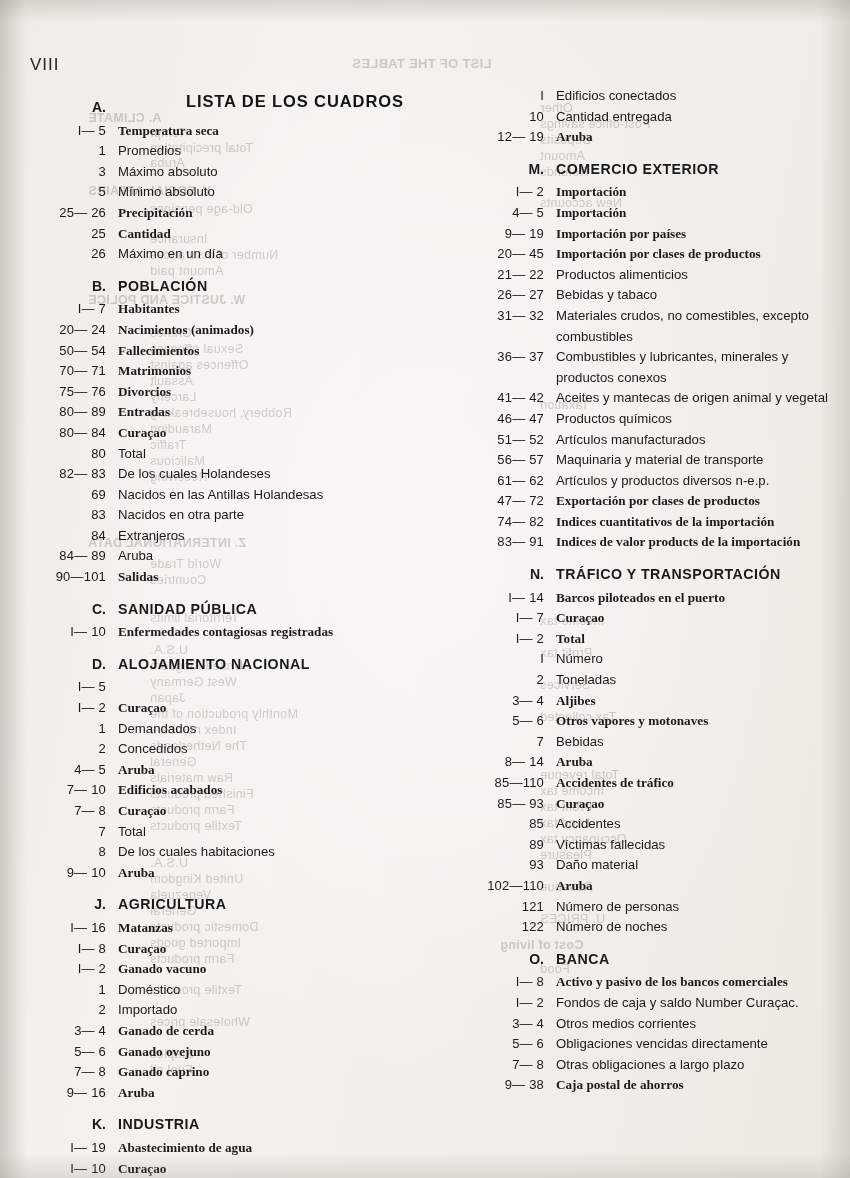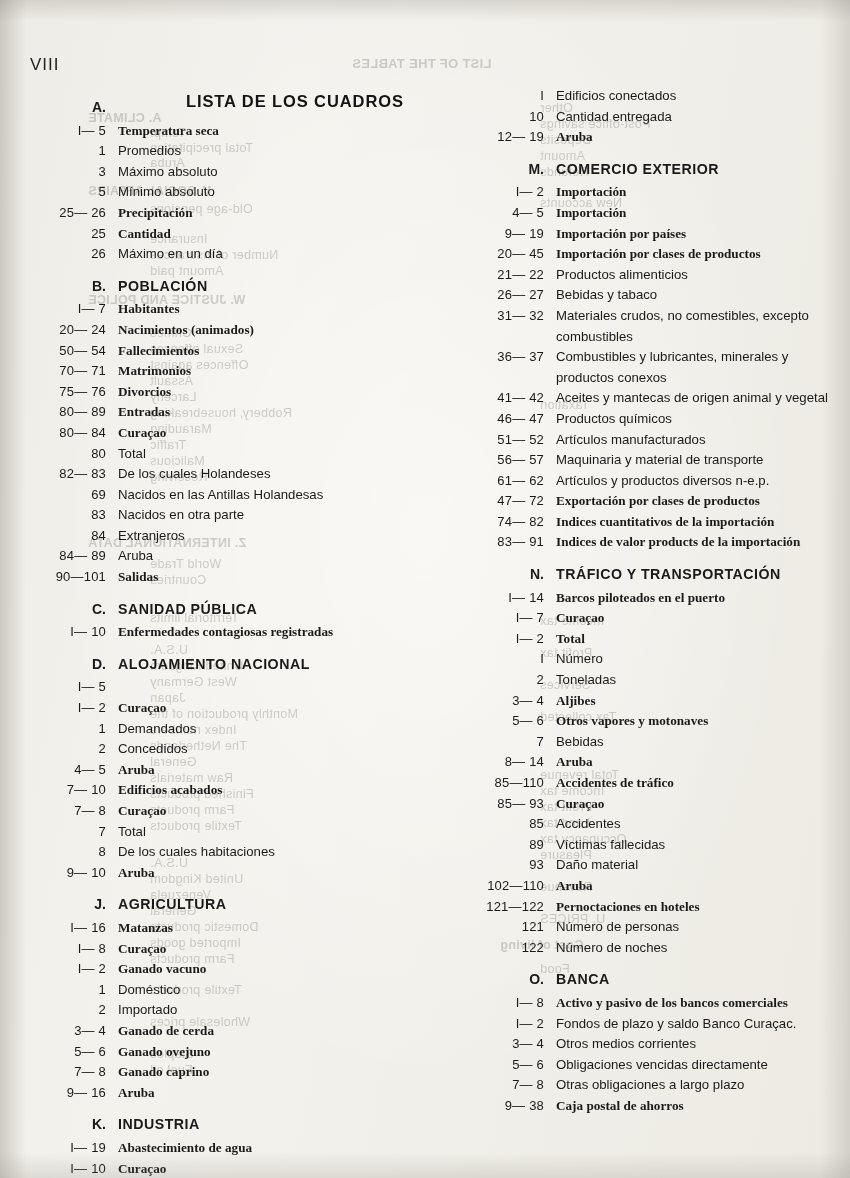--- a/index.html
+++ b/index.html
@@ -546,43 +546,39 @@
         <div class="label">Víctimas fallecidas</div>
       </div>
       <div class="row">
         <div class="num">93</div>
         <div class="label">Daño material</div>
       </div>
       <div class="row bold">
         <div class="num">102—110</div>
         <div class="label">Aruba</div>
       </div>
-      <div class="row bold">
-        <div class="num">121—122</div>
-        <div class="label">Pernoctaciones en hoteles</div>
-      </div>
       <div class="row">
         <div class="num">121</div>
         <div class="label">Número de personas</div>
       </div>
       <div class="row">
         <div class="num">122</div>
         <div class="label">Número de noches</div>
       </div>
       <div class="row section">
         <div class="sec-letter">O.</div>
         <div class="label">BANCA</div>
       </div>
       <div class="row bold">
         <div class="num">I—   8</div>
         <div class="label">Activo y pasivo de los bancos comerciales</div>
       </div>
       <div class="row">
         <div class="num">I—   2</div>
-        <div class="label">Fondos de plazo y saldo Banco Curaçac.</div>
+        <div class="label">Fondos de caja y saldo Number Curaçac.</div>
       </div>
       <div class="row">
         <div class="num">3—   4</div>
         <div class="label">Otros medios corrientes</div>
       </div>
       <div class="row">
         <div class="num">5—   6</div>
         <div class="label">Obligaciones vencidas directamente</div>
       </div>
       <div class="row">

